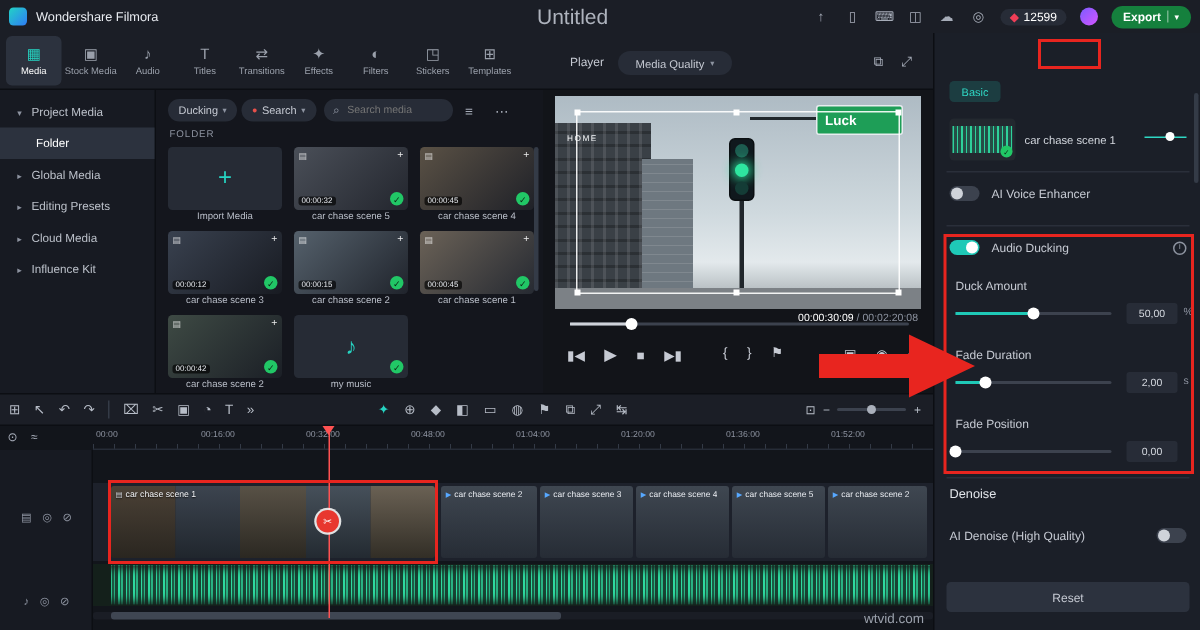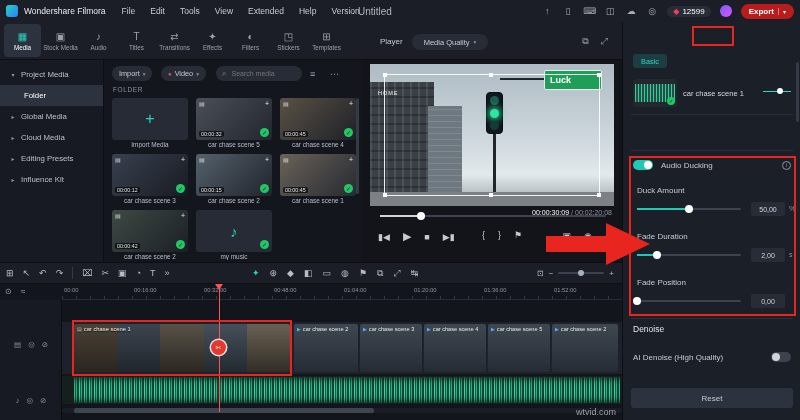--- a/index.html
+++ b/index.html
@@ -4,27 +4,27 @@
 <style>
   html,body{margin:0;padding:0;background:#0b0d11;}
   .app{position:relative;width:800px;height:420px;background:#14161d;font-family:"Liberation Sans",sans-serif;color:#d4d8df;overflow:hidden;}
   .app *{box-sizing:border-box;}
 
   
   .topbar{position:absolute;left:0;top:0;width:800px;height:22px;background:#1b1e26;display:flex;align-items:center;gap:6px;padding:0 6px;z-index:6;}
   .logo{width:12px;height:12px;border-radius:3px;background:linear-gradient(135deg,#22d3c5,#2f7cf6);flex:none;}
   .appname{font-size:8.5px;color:#e8ebf0;white-space:nowrap;}
   .menus{display:flex;gap:15px;margin-left:10px;font-size:8.5px;color:#c6cad3;}
-  .ptitle{position:absolute;left:358px;font-size:10px;color:#aeb3bd;}
+  .ptitle{position:absolute;left:358px;font-size:14px;color:#aeb3bd;}
   .topright{position:absolute;right:6px;display:flex;align-items:center;gap:9px;}
   .tico{font-size:9px;color:#a6acb8;width:12px;text-align:center;}
   .gempill{display:flex;align-items:center;gap:3px;background:#272c37;border-radius:8px;padding:1px 6px;font-size:8px;color:#fff;}
   .gem{color:#f03e57;font-size:8px;}
   .avatar{width:12px;height:12px;border-radius:50%;background:linear-gradient(135deg,#7b5cff,#d655ff);}
-  .exportbtn{display:flex;align-items:center;gap:4px;background:#b91c1c;border:none;border-radius:9px;height:15px;padding:0 8px;font-size:8px;color:#fff;font-weight:bold;font-family:inherit;}
+  .exportbtn{display:flex;align-items:center;gap:4px;background:#15803d;border:none;border-radius:9px;height:15px;padding:0 8px;font-size:8px;color:#fff;font-weight:bold;font-family:inherit;}
   .exportbtn .chev{font-size:6px;border-left:1px solid rgba(255,255,255,.4);padding-left:4px;font-weight:normal;}
 
   
   .ribbon{position:absolute;left:0;top:22px;width:622px;height:38px;background:#1b1e26;border-bottom:1px solid #0c0e13;}
   .rtabs{position:absolute;left:4px;top:2px;display:flex;gap:1px;}
   .rtab{width:37px;height:33px;display:flex;flex-direction:column;align-items:center;justify-content:center;gap:2px;border-radius:4px;color:#9aa0ab;}
   .rtab .rtico{font-size:10px;}
   .rtab .rtlabel{font-size:6.3px;white-space:nowrap;}
   .rtab.active{background:#2c323e;color:#fff;}
   .rtab.active .rtico{color:#26d4c2;}
@@ -177,29 +177,20 @@
   .annarrow{position:absolute;z-index:41;pointer-events:none;}
 </style>
 </head>
 <body>
 
 <div class="app">
 
   <header class="topbar">
     <div class="logo"></div>
     <span class="appname">Wondershare Filmora</span>
-    <nav class="menus">
-      <span>File</span>
-      <span>Edit</span>
-      <span>Tools</span>
-      <span>View</span>
-      <span>Extended</span>
-      <span>Help</span>
-      <span>Version</span>
-    </nav>
     <span class="ptitle">Untitled</span>
     <div class="topright">
       <span class="tico">↑</span>
       <span class="tico">▯</span>
       <span class="tico">⌨</span>
       <span class="tico">◫</span>
       <span class="tico">☁</span>
       <span class="tico">◎</span>
       <div class="gempill">
         <span class="gem">◆</span>
@@ -270,40 +261,40 @@
       </div>
     <div class="sitem child active">
         <span>Folder</span>
       </div>
     <div class="sitem">
         <span class="chev8">▸</span>
         <span>Global Media</span>
       </div>
     <div class="sitem">
         <span class="chev8">▸</span>
-        <span>Cloud Media</span>
+        <span>Editing Presets</span>
       </div>
     <div class="sitem">
         <span class="chev8">▸</span>
-        <span>Editing Presets</span>
+        <span>Cloud Media</span>
       </div>
     <div class="sitem">
         <span class="chev8">▸</span>
         <span>Influence Kit</span>
       </div>
   </aside>
 
   <section class="mediapanel">
     <button class="pill" style="left:8px;top:6px;">
-      <span>Import</span>
+      <span>Ducking</span>
       <span class="chev">▾</span>
     </button>
     <button class="pill" style="left:57px;top:6px;">
       <span class="reddot">●</span>
-      <span>Video</span>
+      <span>Search</span>
       <span class="chev">▾</span>
     </button>
     <div class="search">
       <span class="sico">⌕</span>
       <input type="text" placeholder="Search media" style="">
     </div>
     <span class="mico" style="left:206px;top:9px;">≡</span>
     <span class="mico" style="left:226px;top:9px;">⋯</span>
     <div class="folder-label">FOLDER</div>
 
@@ -546,20 +537,24 @@
     <div class="rpclip">
       <div class="rpthumb">
         <div class="wmini"></div>
         <span class="checkbadge">✓</span>
       </div>
       <span class="rpname">car chase scene 1</span>
       <span class="envline"></span>
       <span class="envdot"></span>
     </div>
     <div class="rpdivider" style="top:92px;"></div>
+    <div class="rprow" style="top:102px;">
+      <span class="toggle"></span>
+      <span>AI Voice Enhancer</span>
+    </div>
     <div class="rpdivider" style="top:128px;"></div>
 
     <div class="rprow" style="top:138px;">
       <span class="toggle on"></span>
       <span>Audio Ducking</span>
       <span class="grow"></span>
       <span class="infoico">i</span>
     </div>
 
     <span class="rplabel" style="top:164px;">Duck Amount</span>

